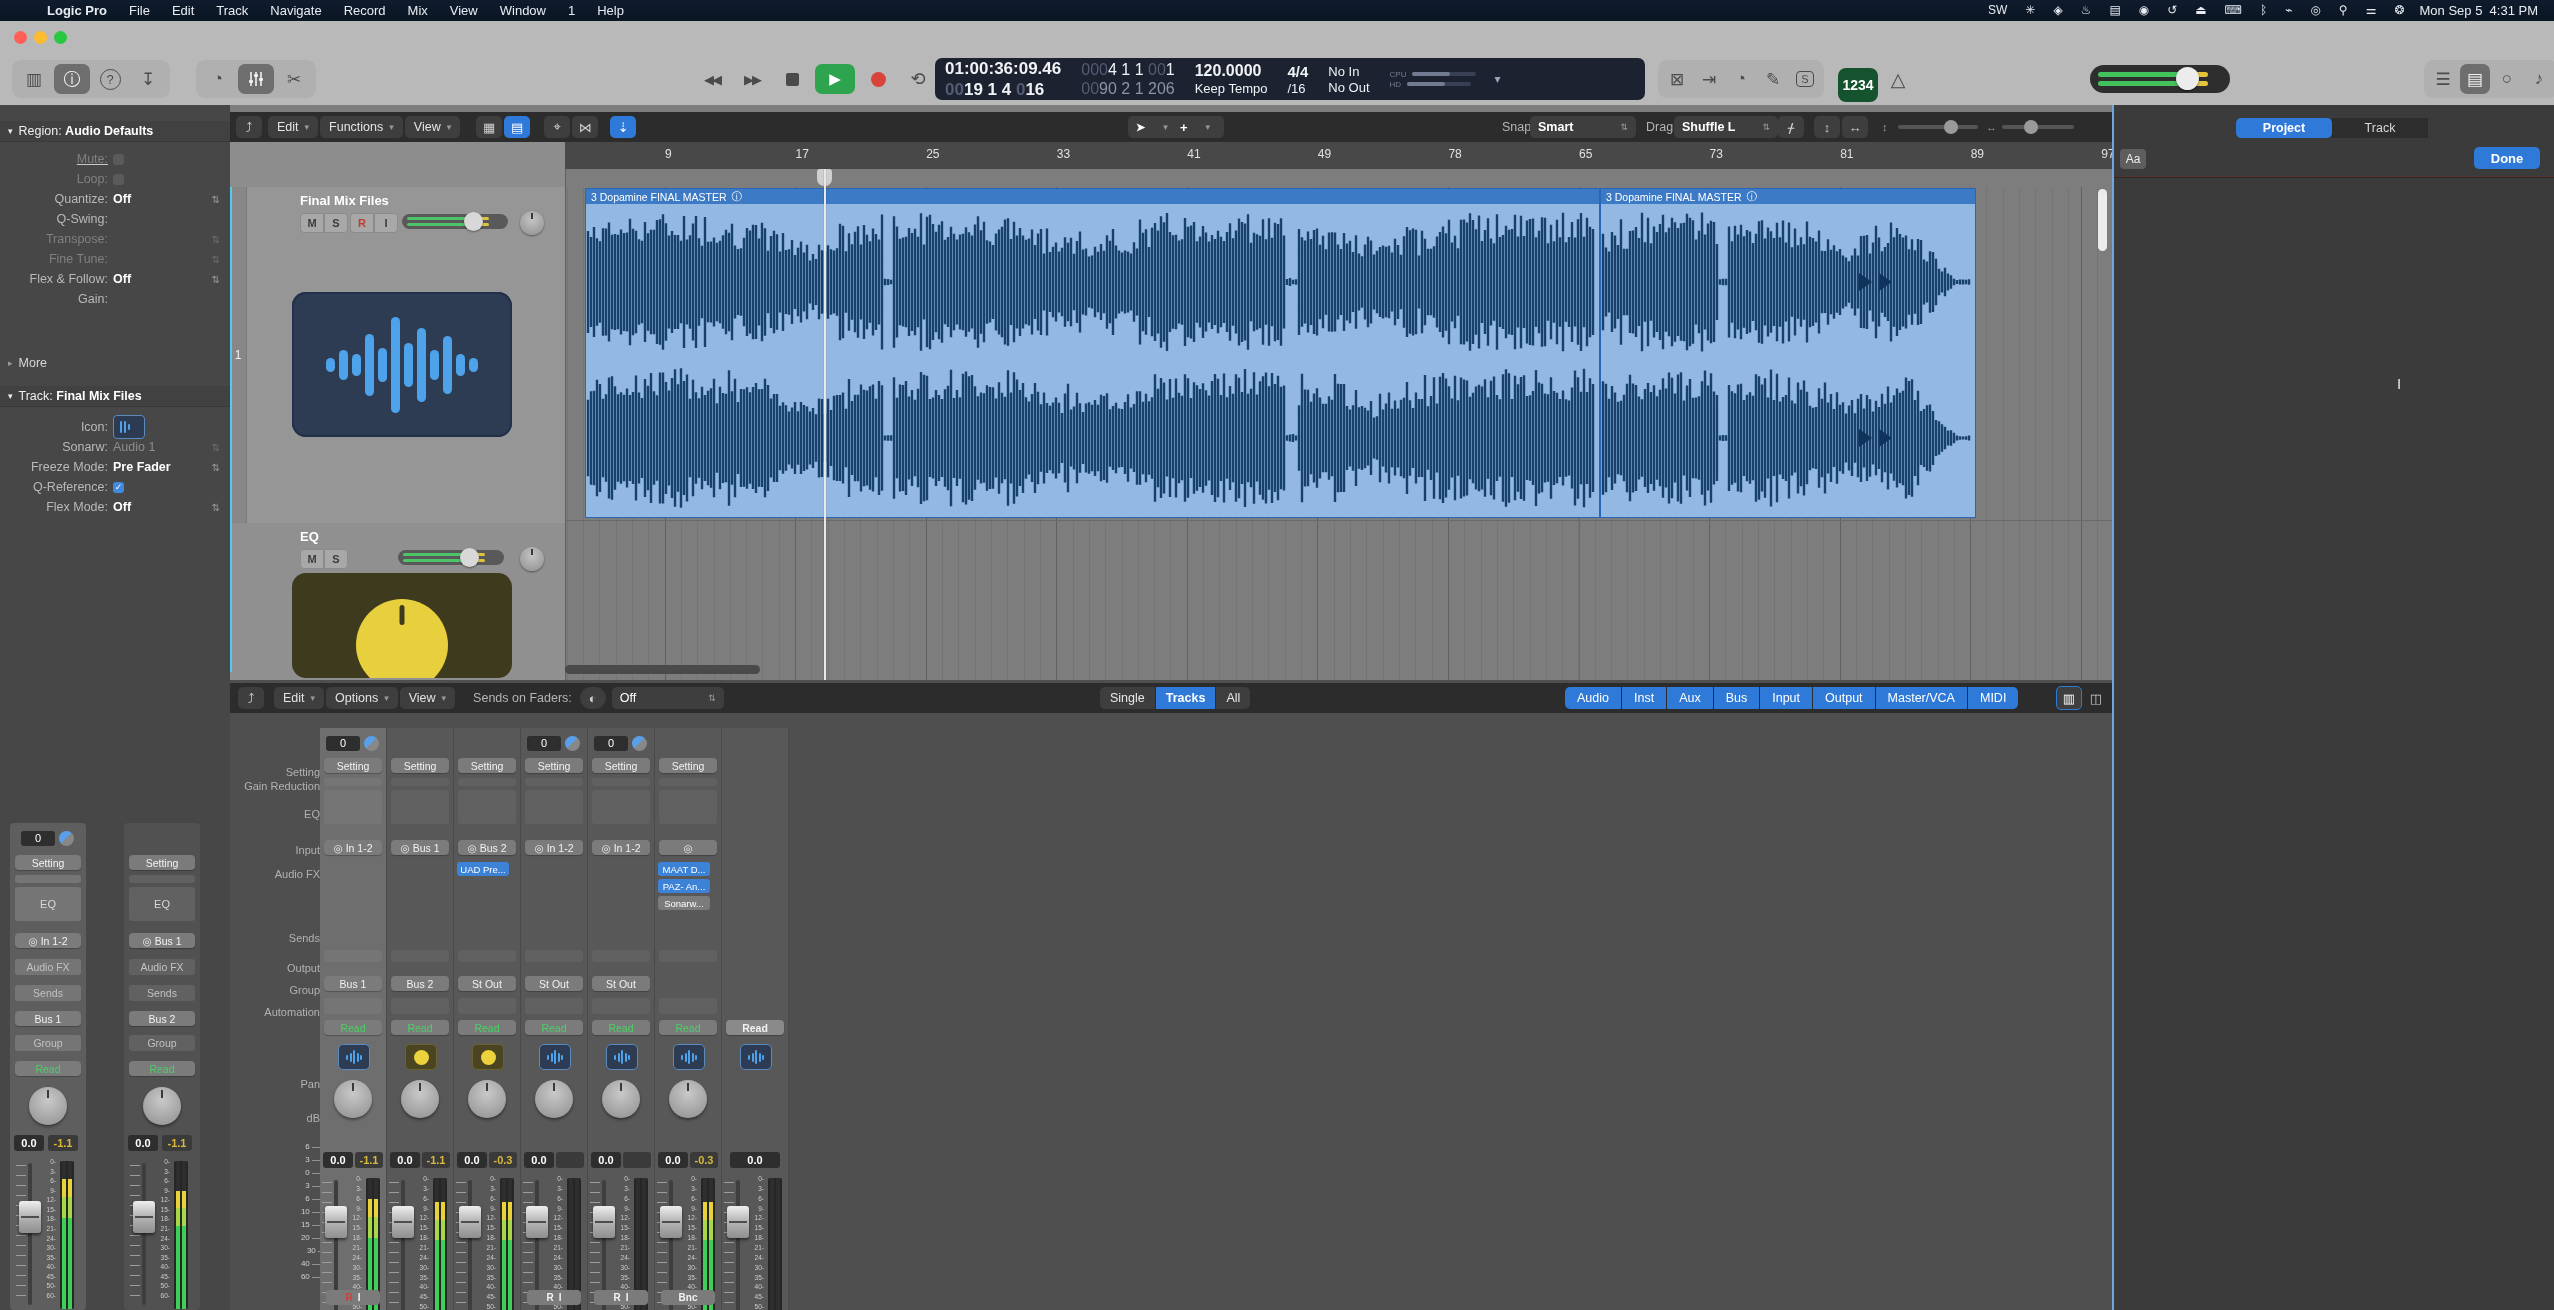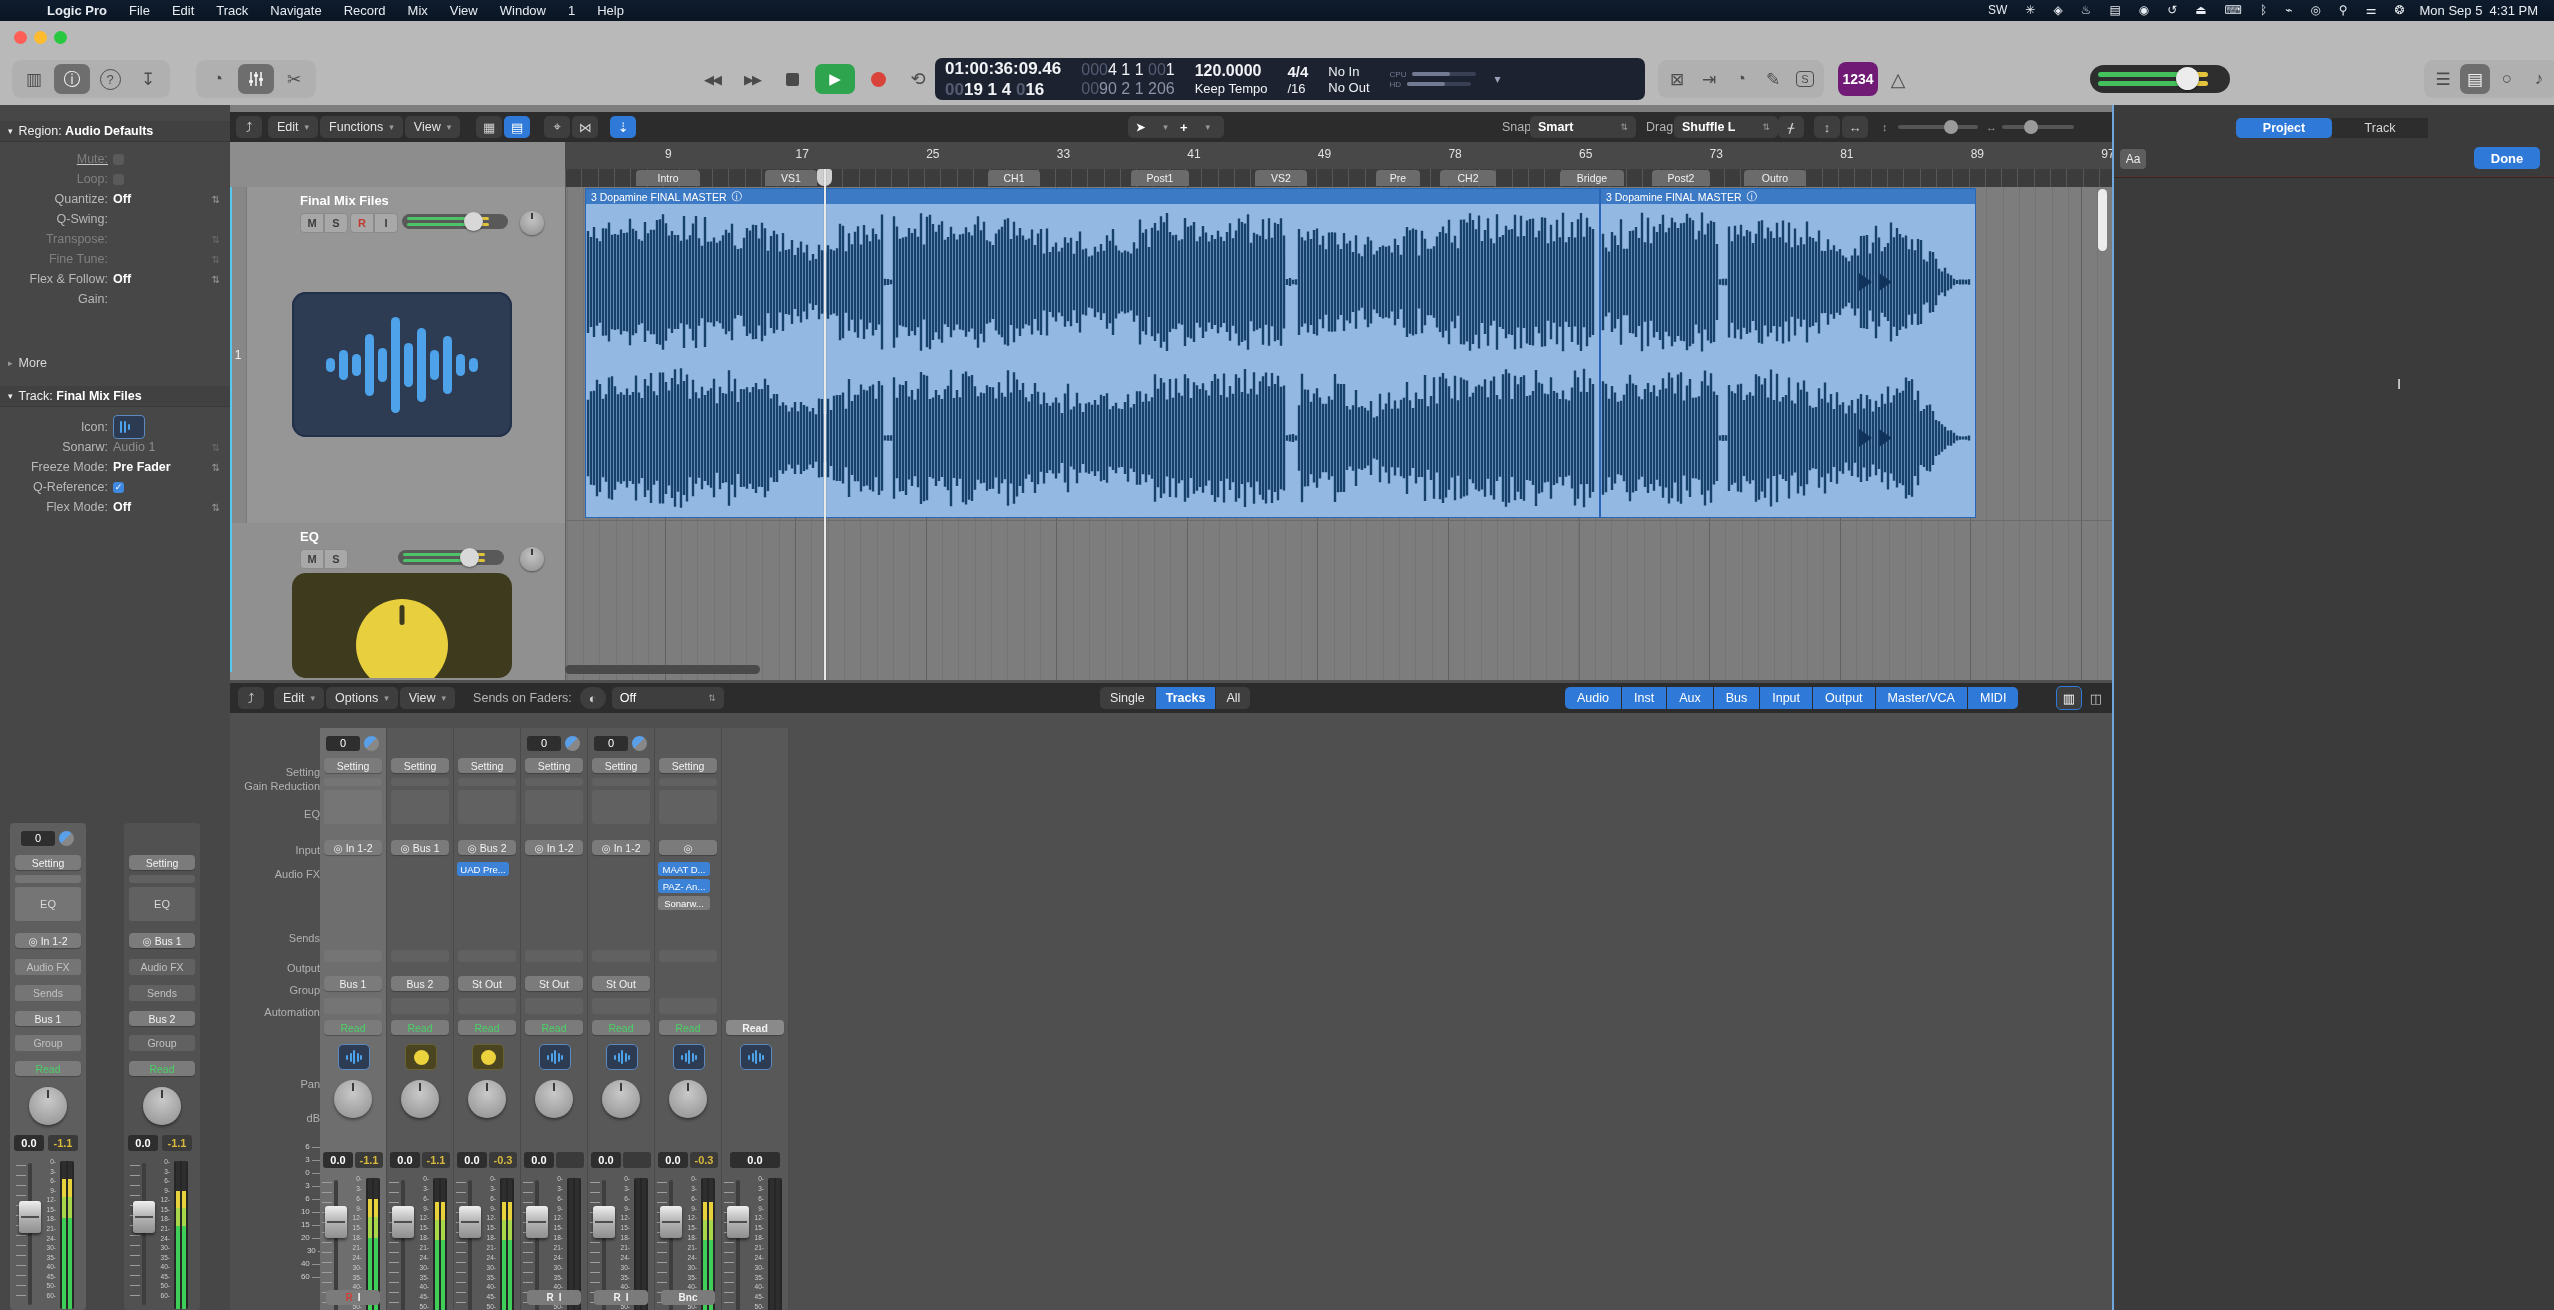--- a/index.html
+++ b/index.html
@@ -42,21 +42,21 @@
   .lcdrow{display:flex;align-items:baseline;white-space:pre;}
   .dim{color:#555c72;}
   .mid{color:#8b93a8;}
   .lcd-label{font-size:13px;}
   .meterrow{display:flex;align-items:center;gap:6px;}
   .sysmeter{width:64px;height:4px;background:#3a4053;border-radius:2px;position:relative;}
   .sysmeter i{position:absolute;left:0;top:0;height:4px;width:38px;background:#737b92;border-radius:2px;}
   .cpu-label{font-size:8px;color:#737b92;}
   #lcd-chevron{display:flex;align-items:center;padding:0 8px;color:#9aa2b8;font-size:12px;}
   
-  #countin{left:1838px;top:9px;position:absolute;width:40px;height:34px;background:#701a75;border-radius:8px;
+  #countin{left:1838px;top:15px;position:absolute;width:40px;height:34px;background:#14532d;border-radius:8px;
            color:#fff;font-weight:bold;font-size:14px;display:flex;align-items:center;justify-content:center;}
   #metro{left:1880px;top:9px;position:absolute;width:36px;height:34px;border-radius:8px;color:#4c4c4c;
          font-size:19px;display:flex;align-items:center;justify-content:center;}
   
   #mastersl{left:2090px;top:12px;position:absolute;width:140px;height:28px;background:#2e2e2e;border-radius:14px;}
   #mastersl .g1,#mastersl .g2{position:absolute;left:8px;height:5px;border-radius:3px;background:#43c15c;width:90px;}
   #mastersl .g1{top:7px;} #mastersl .g2{top:16px;}
   #mastersl .y1,#mastersl .y2{position:absolute;left:96px;height:5px;border-radius:3px;background:#e3c43a;width:22px;}
   #mastersl .y1{top:7px;} #mastersl .y2{top:16px;}
   #mastersl .kn{position:absolute;left:86px;top:2px;width:23px;height:23px;border-radius:50%;background:#ececec;box-shadow:0 1px 2px rgba(0,0,0,.5);}
@@ -704,32 +704,20 @@
       <span class="barnum" style="left: 491.71px;">33</span>
       <span class="barnum" style="left: 622.28px;">41</span>
       <span class="barnum" style="left: 752.85px;">49</span>
       <span class="barnum" style="left: 883.42px;">78</span>
       <span class="barnum" style="left: 1013.99px;">65</span>
       <span class="barnum" style="left: 1144.56px;">73</span>
       <span class="barnum" style="left: 1275.13px;">81</span>
       <span class="barnum" style="left: 1405.7px;">89</span>
       <span class="barnum" style="left: 1536.27px;">97</span>
     </div>
-  <div id="markers">
-      <div class="mtab" style="left: 71px; width: 64px;">Intro</div>
-      <div class="mtab" style="left: 200px; width: 52px;">VS1</div>
-      <div class="mtab" style="left: 423px; width: 52px;">CH1</div>
-      <div class="mtab" style="left: 566px; width: 58px;">Post1</div>
-      <div class="mtab" style="left: 690px; width: 52px;">VS2</div>
-      <div class="mtab" style="left: 811px; width: 44px;">Pre</div>
-      <div class="mtab" style="left: 875px; width: 56px;">CH2</div>
-      <div class="mtab" style="left: 995px; width: 64px;">Bridge</div>
-      <div class="mtab" style="left: 1087px; width: 58px;">Post2</div>
-      <div class="mtab" style="left: 1179px; width: 62px;">Outro</div>
-    </div>
   <div id="lanes"></div>
   <div id="lane-div"></div>
 
   <div class="region" id="region1" style="left:355px;top:83px;width:1015px;">
     <div class="rtitle">
         <span>3 Dopamine FINAL MASTER</span>
         <span>ⓘ</span>
       </div>
     <svg width="1012" height="312" viewBox="0 0 1012 312">
         <path d="M2 26.92873079343137L2 129.07126920656862M2 195.68399334024923L2 272.31600665975077M5 32.89851451714869L5 123.1014854828513M5 187.18772928642022L5 280.8122707135798M8 23.06754383781844L8 132.93245616218155M8 186.63513990149573L8 281.36486009850427M11 34.13299794083055L11 121.86700205916945M11 175.66804765246908L11 292.33195234753094M14 37.21910713214957L14 118.78089286785044M14 179.96977547799972L14 288.03022452200025M17 24.20338593678231L17 131.7966140632177M17 194.80109075899938L17 273.1989092410006M20 24.53174918642611L20 131.4682508135739M20 190.2607942249689L20 277.7392057750311M23 18.434211317146293L23 137.5657886828537M23 173.58632285789648L23 294.41367714210355M26 30.667725822198925L26 125.33227417780108M26 172.1402416149786L26 295.8597583850214M29 30.04657434811456L29 125.95342565188544M29 182.2173883662967L29 285.7826116337033M32 30.65399305555556L32 125.34600694444444M32 190.13279320987652L32 277.8672067901235M35 25.46192129629629L35 130.53807870370372M35 188.1733603395062L35 279.8266396604938M38 29.092766203703697L38 126.90723379629631M38 190.66184413580245L38 277.3381558641975M41 28.421527777777776L41 127.57847222222222M41 184.47324459876543L41 283.5267554012346M44 14.649340567416203L44 141.3506594325838M44 190.9241554098722L44 277.0758445901278M47 24.672800925925927L47 131.3271990740741M47 188.06479552469136L47 279.93520447530864M50 26.8453125L50 129.1546875M50 171.5949459876543L50 296.40505401234566M53 35.215740740740735L53 120.78425925925927M53 188.44801311728395L53 279.55198688271605M56 36.65908564814814L56 119.34091435185186M56 193.99899691358024L56 274.00100308641976M59 18.050347222222214L59 137.94965277777777M59 175.12289737654322L59 292.8771026234568M62 29.264525462962965L62 126.73547453703704M62 181.69471450617283L62 286.30528549382717M65 25.676620370370372L65 130.32337962962964M65 169.08944830246912L65 298.9105516975309M68 25.661631944444444L68 130.33836805555555M68 187.1820987654321L68 280.8179012345679M71 16.09456018518518L71 139.90543981481483M71 191.3476658950617L71 276.6523341049383M74 15.350405092592588L74 140.64959490740742M74 168.461149691358L74 299.538850308642M77 10.304166666666674L77 145.69583333333333M77 168.39755015432098L77 299.602449845679M80 19.330844907407403L80 136.6691550925926M80 178.03186728395062L80 289.9681327160494M83 31.489228309620472L83 124.51077169037953M83 186.47071130814265L83 281.52928869185735M86 27.10295138888889L86 128.8970486111111M86 173.89425154320986L86 294.10574845679014M89 31.098379629629626L89 124.90162037037038M89 165.3723186728395L89 302.62768132716053M92 30.8815595514588L92 125.11844044854121M92 180.15093742843044L92 287.84906257156956M95 36.68298611111111L95 119.31701388888888M95 164.29720293209877L95 303.7027970679012M98 12.022164351851842L98 143.97783564814816M98 176.9940200617284L98 291.0059799382716M101 35.55925925925926L101 120.44074074074075M101 170.5137538580247L101 297.4862461419753M104 31.16927083333333L104 124.83072916666667M104 194.73140432098765L104 273.2685956790124M107 19.490856177498273L107 136.50914382250173M107 175.77464891226276L107 292.22535108773724M110 12.108043981481472L110 143.89195601851853M110 188.26045524691358L110 279.7395447530864M113 34.18680555555555L113 121.81319444444445M113 194.32185570987656L113 273.67814429012344M116 41.713655358048065L116 114.28634464195193M116 182.6499283751363L116 285.3500716248637M119 12.938078703703695L119 143.0619212962963M119 190.91340663580246L119 277.08659336419754M122 37.860590277777774L122 118.13940972222223M122 186.69355709876544L122 281.30644290123456M125 37.48101851851852L125 118.51898148148149M125 184.29662422839505L125 283.70337577160495M128 33.388945419353625L128 122.61105458064637M128 174.8591757148234L128 293.14082428517656M131 38.66398249825252L131 117.33601750174748M131 199.30664759549478L131 268.6933524045052M134 36.77980324074073L134 119.22019675925927M134 182.79332561728395L134 285.2066743827161M137 31.16938202817628L137 124.83061797182373M137 188.91480358718118L137 279.08519641281885M140 25.71102863698055L140 130.28897136301944M140 189.76860134409822L140 278.2313986559018M143 28.859837962962956L143 127.14016203703704M143 166.19627700617283L143 301.80372299382714M146 19.694308755722844L146 136.30569124427717M146 187.3228452625617L146 280.6771547374383M149 41.42691273437878L149 114.57308726562121M149 174.79954711504385L149 293.2004528849562M152 44.96652526350169L152 111.0334747364983M152 197.9473632574492L152 270.05263674255076M155 44.2636235513437L155 111.7363764486563M155 184.87705288983213L155 283.12294711016784M158 33.81974323731159L158 122.1802567626884M158 185.325260316745L158 282.674739683255M161 23.932682469942286L161 132.06731753005772M161 183.22486151342204L161 284.775138486578M164 26.48979905988442L164 129.51020094011557M164 188.24452222734914L164 279.75547777265086M167 20.87418647495216L167 135.12581352504785M167 183.00625600513672L167 284.9937439948633M170 20.90023963080794L170 135.09976036919207M170 179.01589030518576L170 288.9841096948142M173 34.489930220069624L173 121.51006977993038M173 185.2999504353741L173 282.70004956462594M176 18.65474188814853L176 137.34525811185148M176 184.92137785456185L176 283.07862214543815M179 24.31552822642528L179 131.68447177357473M179 174.69829058697235L179 293.30170941302765M182 46.72064019339538L182 109.27935980660462M182 181.09246852166115L182 286.90753147833885M185 32.01791014566754L185 123.98208985433246M185 194.41777095904678L185 273.5822290409532M188 26.707262699025115L188 129.2927373009749M188 189.87650758925895L188 278.12349241074105M191 30.261380149375746L191 125.73861985062425M191 189.90400056402893L191 278.09599943597107M194 47.61065289461572L194 108.38934710538427M194 201.74106191430656L194 266.25893808569344M197 29.11059303373854L197 126.88940696626146M197 198.22858655363873L197 269.7714134463613M200 45.98895706124787L200 110.01104293875213M200 201.26309045468224L200 266.73690954531776M203 45.20931089203638L203 110.79068910796363M203 207.46635209599813L203 260.5336479040019M206 35.935710691451725L206 120.06428930854827M206 203.54414587521694L206 264.45585412478306M209 50.98269883846933L209 105.01730116153067M209 197.88163571291096L209 270.11836428708904M212 43.725754892953375L212 112.27424510704662M212 207.31567191143273L212 260.68432808856727M215 37.44785102704634L215 118.55214897295366M215 197.98529923538882L215 270.0147007646112M218 48.398558994034445L218 107.60144100596555M218 200.8944901249954L218 267.1055098750046M221 40.841285137620275L221 115.15871486237972M221 202.5601584531863L221 265.43984154681374M224 56.579301691484915L224 99.42069830851509M224 207.60569624868754L224 260.39430375131246M227 49.92429917217399L227 106.07570082782601M227 204.05876545208992L227 263.9412345479101M230 54.9642457012411L230 101.0357542987589M230 210.35448805153104L230 257.64551194846894M233 40.763911500154556L233 115.23608849984544M233 194.6092381085372L233 273.39076189146283M236 46.219611506202945L236 109.78038849379706M236 195.03394370121515L236 272.96605629878485M239 47.162057774663836L239 108.83794222533616M239 210.01190012751607L239 257.98809987248393M242 41.173831239445434L242 114.82616876055457M242 194.85959655872006L242 273.14040344127994M245 45.26854604769051L245 110.7314539523095M245 206.065812382578L245 261.934187617422M248 46.60154831947192L248 109.39845168052808M248 191.78955314008311L248 276.2104468599169M251 44.24284405217909L251 111.7571559478209M251 190.98955632761553L251 277.0104436723845M254 19.74505350977701L254 136.254946490223M254 190.9297838460422L254 277.0702161539578M257 21.72917972993909L257 134.2708202700609M257 188.58209689212896L257 279.41790310787104M260 47.20552999782966L260 108.79447000217034M260 204.84951964632822L260 263.1504803536718M263 29.144907771488896L263 126.8550922285111M263 174.98691944350372L263 293.0130805564963M266 40.3331159364574L266 115.6668840635426M266 197.09211509735337L266 270.90788490264663M269 27.760777655465617L269 128.23922234453437M269 190.81949896539007L269 277.18050103460996M272 22.300065446244403L272 133.6999345537556M272 190.75102620481863L272 277.24897379518137M275 40.5172756994356L275 115.4827243005644M275 180.54355165954388L275 287.4564483404561M278 21.101425242714328L278 134.89857475728567M278 185.66258760873615L278 282.33741239126385M281 30.773918285747335L281 125.22608171425267M281 186.48971316374792L281 281.5102868362521M284 37.224745656682245L284 118.77525434331776M284 182.20294470796293L284 285.7970552920371M287 24.540547934971933L287 131.45945206502807M287 180.54356065015668L287 287.4564393498433M290 29.982566928037343L290 126.01743307196266M290 194.8648893739094L290 273.13511062609064M293 35.49086919562727L293 120.50913080437273M293 177.0203760312669L293 290.9796239687331M296 10.37667824074073L296 145.62332175925928M296 181.32770061728394L296 286.67229938271606M299 74.8560763888889L299 81.1439236111111M299 231.52709606481483L299 236.47290393518517M302 75.03892708333333L302 80.96107291666667M302 231.2214050925926L302 236.7785949074074M305 75.80587737025058L305 80.19412262974942M305 231.28745742833604L305 236.71254257166396M308 12.369380931103123L308 143.63061906889686M308 173.23012663237805L308 294.769873367622M311 22.47881944444444L311 133.52118055555556M311 193.8430362654321L311 274.1569637345679M314 34.82276441714723L314 121.17723558285277M314 180.6049104450351L314 287.3950895549649M317 33.518914925649554L317 122.48108507435045M317 181.04054437502577L317 286.9594556249742M320 32.71510416666666L320 123.28489583333334M320 177.02723765432097L320 290.97276234567903M323 24.023032407407406L323 131.9769675925926M323 192.5678047839506L323 275.43219521604937M326 29.07113162949765L326 126.92886837050236M326 185.8911342558805L326 282.1088657441195M329 24.862491916316642L329 131.13750808368337M329 195.86939189164224L329 272.13060810835776M332 32.63420644031782L332 123.36579355968217M332 184.8559198038178L332 283.1440801961822M335 9.23391203703703L335 146.76608796296296M335 167.9592399691358L335 300.0407600308642M338 40.46186277065704L338 115.53813722934296M338 170.7672703163706L338 297.2327296836294M341 12.776851851851845L341 143.22314814814814M341 171.8424575617284L341 296.1575424382716M344 10.720196759259252L344 145.27980324074076M344 194.8934413580247L344 273.1065586419753M347 20.11145833333333L347 135.88854166666667M347 193.51734182098767L347 274.48265817901233M350 27.825636574074068L350 128.17436342592595M350 186.08915895061727L350 281.9108410493827M353 20.737731481481475L353 135.2622685185185M353 190.98389274691357L353 277.01610725308643M356 17.222743055555554L356 138.77725694444445M356 195.07654320987655L356 272.92345679012345M359 35.6556712962963L359 120.3443287037037M359 185.24211033950616L359 282.75788966049384M362 33.08184474797742L362 122.91815525202259M362 181.79682379726015L362 286.2031762027399M365 22.86527777777777L365 133.13472222222222M365 165.79199459876543L365 302.2080054012346M368 29.798187808010255L368 126.20181219198975M368 194.0906214153637L368 273.90937858463633M371 35.55069618633836L371 120.44930381366164M371 185.9086227313629L371 282.0913772686371M374 30.4010725431052L374 125.5989274568948M374 193.3452396850961L374 274.6547603149039M377 29.659490740740736L377 126.34050925925926M377 169.76676311728394L377 298.233236882716M380 23.227835648148144L380 132.77216435185187M380 167.44274691358027L380 300.55725308641973M383 28.244097222222223L383 127.75590277777778M383 172.1916473765432L383 295.8083526234568M386 31.58327546296296L386 124.41672453703704M386 170.88846450617285L386 297.11153549382715M389 20.471902294664872L389 135.52809770533514M389 182.22457785444414L389 285.77542214555586M392 12.230381944444446L392 143.76961805555555M392 192.1258487654321L392 275.8741512345679M395 26.288310185185182L395 129.7116898148148M395 188.41641589506173L395 279.58358410493827M398 17.66915509259259L398 138.33084490740742M398 189.15489969135803L398 278.845100308642M401 36.24791666666666L401 119.75208333333333M401 181.21630015432098L401 286.783699845679M404 37.399594907407405L404 118.6004050925926M404 182.9756172839506L404 285.0243827160494M407 40.880511832098726L407 115.11948816790127M407 183.1983262440362L407 284.8016737559638M410 29.421701388888884L410 126.57829861111111M410 194.58800154320988L410 273.4119984567901M413 25.542129629629628L413 130.45787037037036M413 178.1910686728395L413 289.8089313271605M416 22.814588083634774L416 133.18541191636524M416 188.63365944164576L416 279.36634055835424M419 15.376736111111107L419 140.62326388888889M419 192.86595293209876L419 275.13404706790124M422 14.34091435185185L422 141.65908564814816M422 166.18777006172837L422 301.8122299382716M425 34.986660463594085L425 121.01333953640591M425 188.59344051825266L425 279.40655948174737M428 17.73802083333333L428 138.26197916666666M428 168.17515432098764L428 299.82484567901236M431 31.419653559641468L431 124.58034644035854M431 175.60376463589463L431 292.39623536410534M434 24.056796113315315L434 131.94320388668467M434 186.01970253927666L434 281.98029746072336M437 31.503811485000057L437 124.49618851499994M437 179.03706839180074L437 288.96293160819926M440 35.66489580663326L440 120.33510419336673M440 193.36955203152542L440 274.6304479684746M443 34.53453479353315L443 121.46546520646686M443 197.54558713426292L443 270.4544128657371M446 25.47994420611414L446 130.52005579388586M446 189.9715402920872L446 278.0284597079128M449 40.885511829190925L449 115.11448817080907M449 178.91486417630844L449 289.0851358236916M452 29.606998548577558L452 126.39300145142244M452 187.8176145707572L452 280.1823854292428M455 25.015367946765608L455 130.9846320532344M455 200.19929183549408L455 267.8007081645059M458 49.388167191227L458 106.611832808773M458 188.3897830998011L458 279.6102169001989M461 24.509094041513627L461 131.49090595848637M461 198.94238202283577L461 269.0576179771642M464 48.01426454740974L464 107.98573545259026M464 201.6283795384934L464 266.3716204615066M467 42.64465781322737L467 113.35534218677263M467 198.38270373747437L467 269.61729626252566M470 38.5956290559L470 117.40437094410001M470 193.5944035186362L470 274.4055964813638M473 47.4350989437623L473 108.5649010562377M473 198.86662870066442L473 269.1333712993356M476 43.637171045155135L476 112.36282895484487M476 208.9509502272693L476 259.0490497727307M479 33.21102983521927L479 122.78897016478072M479 189.5001033592824L479 278.49989664071757M482 38.6860555787092L482 117.3139444212908M482 179.75786583336264L482 288.24213416663736M485 33.627470235596896L485 122.37252976440311M485 205.51599734712403L485 262.484002652876M488 49.67494908598418L488 106.32505091401582M488 202.38623573763022L488 265.6137642623698M491 36.9514291065478L491 119.0485708934522M491 188.6721121301734L491 279.3278878698266M494 27.482159871890282L494 128.51784012810973M494 199.34781907900896L494 268.65218092099104M497 45.53847882896512L497 110.46152117103489M497 208.01256934039077L497 259.98743065960923M500 44.393203571969565L500 111.60679642803044M500 199.38354467191573L500 268.61645532808427M503 52.437301075471126L503 103.56269892452887M503 198.25381649309344L503 269.74618350690656M506 51.48444455976485L506 104.51555544023515M506 200.68379131364424L506 267.31620868635576M509 42.792289371594514L509 113.2077106284055M509 196.1183018682412L509 271.8816981317588M512 47.668342480043265L512 108.33165751995674M512 200.7756543220745L512 267.2243456779255M515 40.12123029127866L515 115.87876970872134M515 190.67511212950538L515 277.32488787049465M518 46.640228053837006L518 109.359771946163M518 192.00751035491749L518 275.9924896450825M521 31.369644142884013L521 124.63035585711599M521 189.36547591437676L521 278.63452408562324M524 36.79570236954211L524 119.20429763045789M524 205.3075049806444L524 262.6924950193556M527 24.928567078442285L527 131.07143292155772M527 201.94712222490296L527 266.05287777509704M530 41.45548654534885L530 114.54451345465115M530 198.83105015156877L530 269.1689498484312M533 46.42925251972042L533 109.57074748027958M533 204.61707603851943L533 263.38292396148057M536 48.58619665003099L536 107.41380334996902M536 204.96422221613216L536 263.03577778386784M539 46.42548901394494L539 109.57451098605506M539 197.93822336031587L539 270.0617766396841M542 47.58266036163637L542 108.41733963836363M542 190.23144086679713L542 277.76855913320287M545 49.412503009699435L545 106.58749699030056M545 203.40123895453777L545 264.5987610454622M548 38.256888872486314L548 117.74311112751369M548 199.99704955787993L548 268.00295044212004M551 44.61157861231183L551 111.38842138768817M551 187.14491311842852L551 280.8550868815715M554 15.496708656278244L554 140.50329134372174M554 187.30127678312704L554 280.69872321687296M557 28.852105374816816L557 127.14789462518318M557 197.73528814533503L557 270.26471185466494M560 25.13166140405459L560 130.8683385959454M560 189.6727298373541L560 278.3272701626459M563 42.930142961941954L563 113.06985703805805M563 197.3369281924712L563 270.6630718075288M566 23.858717445348915L566 132.14128255465107M566 193.1480840949372L566 274.8519159050628M569 19.078918508793436L569 136.92108149120656M569 170.24295280155172L569 297.7570471984483M572 26.439728450402576L572 129.56027154959742M572 184.70630647322912L572 283.2936935267709M575 12.163800087472424L575 143.83619991252758M575 173.89471120640934L575 294.10528879359066M578 18.238234759073677L578 137.7617652409263M578 178.48588959173398L578 289.51411040826605M581 9.106646624011503L581 146.8933533759885M581 195.58625087250263L581 272.41374912749734M584 28.09870956383049L584 127.90129043616952M584 174.96783024739128L584 293.03216975260875M587 31.162384259259255L587 124.83761574074074M587 193.67937885802468L587 274.3206211419753M590 30.709895833333327L590 125.29010416666668M590 174.58452932098766L590 293.41547067901234M593 36.45532407407408L593 119.54467592592593M593 188.8125964506173L593 279.18740354938274M596 35.27366898148148L596 120.72633101851852M596 191.73858024691359L596 276.26141975308644M599 14.03993055555555L599 141.96006944444446M599 170.23748070987654L599 297.76251929012346M602 22.629108796296293L602 133.3708912037037M602 174.18429783950617L602 293.81570216049386M605 21.538450912103208L605 134.4615490878968M605 194.0759781266845L605 273.9240218733155M608 18.027550583583725L608 137.97244941641628M608 178.3655076993518L608 289.63449230064816M611 37.21424086158162L611 118.78575913841837M611 181.29892939073355L611 286.7010706092665M614 32.432699980691496L614 123.5673000193085M614 184.88031489004658L614 283.1196851099534M617 22.043749999999996L617 133.95625M617 179.26213348765432L617 288.7378665123457M620 28.44542824074074L620 127.55457175925926M620 186.27145061728396L620 281.72854938271604M623 37.44709871608068L623 118.55290128391931M623 191.58175192681625L623 276.41824807318375M626 30.96753472222222L626 125.03246527777779M626 176.8838348765432L626 291.11616512345677M629 35.12296035127525L629 120.87703964872475M629 169.90037262568796L629 298.09962737431204M632 26.78130787037037L632 129.21869212962963M632 174.78788580246913L632 293.21211419753087M635 32.67256944444444L635 123.32743055555557M635 190.91178626543208L635 277.0882137345679M638 36.88674768518518L638 119.11325231481482M638 169.48360339506172L638 298.5163966049383M641 28.092912002304693L641 127.9070879976953M641 193.33999086645284L641 274.6600091335472M644 19.283854166666664L644 136.71614583333334M644 181.970987654321L644 286.029012345679M647 34.21678240740741L647 121.78321759259259M647 189.6365547839506L647 278.3634452160494M650 26.472627314814808L650 129.52737268518518M650 170.2500385802469L650 297.7499614197531M653 14.42638888888888L653 141.57361111111112M653 173.68643904320987L653 294.3135609567901M656 18.11805064896771L656 137.8819493510323M656 188.09706125846418L656 279.9029387415358M659 19.427662037037038L659 136.57233796296296M659 165.0279899691358L659 302.9720100308642M662 10.225173611111117L662 145.77482638888887M662 189.68314043209875L662 278.31685956790125M665 38.720601851851846L665 117.27939814814815M665 184.6612075617284L665 283.33879243827164M668 28.78894675925926L668 127.21105324074074M668 168.3371913580247L668 299.6628086419753M671 30.305208333333333L671 125.69479166666667M671 190.58609182098766L671 277.41390817901237M674 31.770749671006158L674 124.22925032899384M674 177.2783971118908L674 290.7216028881092M677 15.181481481481477L677 140.81851851851852M677 172.3026427469136L677 295.6973572530864M680 35.29149305555555L680 120.70850694444445M680 168.52029320987654L680 299.4797067901235M683 14.349421296296292L683 141.6505787037037M683 182.31086033950618L683 285.6891396604938M686 33.7302662037037L686 122.2697337962963M686 169.04934413580247L686 298.95065586419753M689 18.82298825050256L689 137.17701174949744M689 179.9924516339416L689 288.00754836605836M692 20.038193925301435L692 135.96180607469856M692 171.81730220369963L692 296.1826977963004M695 14.346925443190628L695 141.65307455680937M695 182.83459742652786L695 285.16540257347214M698 31.4828125L698 124.5171875M698 181.48244598765433L698 286.51755401234567M701 75.04759851904731L701 80.95240148095269M701 231.18357449870464L701 236.81642550129536M704 73.99707744847487L704 82.00292255152513M704 230.38384554018452L704 237.61615445981548M707 75.62627083333334L707 80.37372916666666M707 230.11562384259258L707 237.88437615740742M710 75.35412152777778L710 80.64587847222222M710 231.45493287037036L710 236.54506712962964M713 25.07283008079383L713 130.92716991920616M713 201.23287368951205L713 266.767126310488M716 33.296141678188455L716 122.70385832181154M716 169.86902950839365L716 298.1309704916064M719 36.591982591378326L719 119.40801740862167M719 185.61361319578674L719 282.38638680421326M722 27.583707262133522L722 128.41629273786648M722 185.63534823391126L722 282.36465176608874M725 35.11553909950365L725 120.88446090049635M725 197.77223190317451L725 270.2277680968255M728 25.92417267878706L728 130.07582732121296M728 189.58738543061574L728 278.4126145693843M731 24.461531691865495L731 131.5384683081345M731 184.20668845726675L731 283.79331154273325M734 40.7693056749168L734 115.23069432508319M734 193.5832576414989L734 274.4167423585011M737 31.769165074653756L737 124.23083492534624M737 199.74158215864765L737 268.25841784135235M740 45.20728639004038L740 110.79271360995962M740 199.85161477809018L740 268.1483852219098M743 28.451676904199005L743 127.548323095801M743 192.35624985843077L743 275.6437501415692M746 28.345027362733013L746 127.65497263726698M746 195.85761281997281L746 272.1423871800272M749 28.5643612434004L749 127.4356387565996M749 169.98334078240504L749 298.01665921759496M752 40.445226489966274L752 115.55477351003373M752 179.81178534032955L752 288.18821465967045M755 45.10433784872931L755 110.8956621512707M755 179.96262590441034L755 288.03737409558966M758 28.951578934605372L758 127.04842106539462M758 180.06904272130072L758 287.9309572786993M761 39.397658345848356L761 116.60234165415164M761 201.99356789533775L761 266.0064321046623M764 36.73744263372133L764 119.26255736627867M764 205.54461199200287L764 262.45538800799716M767 48.00676491301435L767 107.99323508698565M767 201.1368621692946L767 266.8631378307054M770 31.351465107696L770 124.648534892304M770 186.01677495465992L770 281.9832250453401M773 49.411318304603334L773 106.58868169539667M773 203.232819009268L773 264.76718099073196M776 52.17365251326556L776 103.82634748673445M776 201.99829060698463L776 266.0017093930154M779 40.55833241637227L779 115.44166758362773M779 203.66847565827638L779 264.33152434172365M782 32.810448786005765L782 123.18955121399424M782 206.57460359582825L782 261.42539640417175M785 36.37976697424488L785 119.62023302575511M785 197.04319845274517L785 270.9568015472548M788 50.486937109617855L788 105.51306289038214M788 213.57143664995513L788 254.42856335004487M791 46.785660305100706L791 109.2143396948993M791 212.15547456855703L791 255.84452543144297M794 43.05771216570096L794 112.94228783429904M794 189.63831958614952L794 278.3616804138505M797 41.61073278078296L797 114.38926721921703M797 205.60046065895045L797 262.39953934104955M800 42.787895297927925L800 113.21210470207208M800 199.58811438631997L800 268.41188561368M803 41.69962098789539L803 114.3003790121046M803 188.55445633378443L803 279.4455436662156M806 48.56648558837495L806 107.43351441162505M806 204.6466792713918L806 263.3533207286082M809 34.85107126055256L809 121.14892873944744M809 196.45712516100218L809 271.5428748389978M812 40.939567632327886L812 115.06043236767212M812 204.51782973307928L812 263.4821702669207M815 50.85641409972575L815 105.14358590027425M815 195.77401241280052L815 272.2259875871995M818 32.170995674959094L818 123.8290043250409M818 193.73187745667286L818 274.26812254332714M821 22.9944861421626L821 133.0055138578374M821 177.97322365436145L821 290.02677634563855M824 26.230021147540107L824 129.7699788524599M824 196.18513519710405L824 271.81486480289595M827 24.601822011582776L827 131.39817798841722M827 204.0934120195868L827 263.9065879804132M830 25.8587205969067L830 130.1412794030933M830 188.3905031127065L830 279.60949688729346M833 51.388401358100595L833 104.6115986418994M833 194.97647766807685L833 273.0235223319231M836 26.689946302828602L836 129.31005369717138M836 195.03411032710338L836 272.96588967289665M839 34.8568078607663L839 121.14319213923369M839 170.9422128881056L839 297.0577871118944M842 44.755810560106404L842 111.2441894398936M842 202.33906457640455L842 265.66093542359545M845 44.79158586333385L845 111.20841413666615M845 191.94733851601174L845 276.05266148398823M848 42.17165700398815L848 113.82834299601186M848 173.25423457868968L848 294.74576542131035M851 32.42345772142739L851 123.57654227857262M851 199.51619559237844L851 268.48380440762156M854 27.932581018518512L854 128.0674189814815M854 172.77943672839507L854 295.22056327160493M857 22.59467592592592L857 133.4053240740741M857 168.92417052469136L857 299.07582947530864M860 29.140433685138774L860 126.85956631486123M860 174.40380863232483L860 293.59619136767515M863 15.662220978956128L863 140.33777902104387M863 182.28414353451763L863 285.7158564654824M866 38.51846064814814L866 117.48153935185186M866 194.54587191358024L866 273.45412808641976M869 31.722222222222214L869 124.27777777777779M869 171.73227237654322L869 296.2677276234568M872 44.35089378552368L872 111.64910621447632M872 196.138566392007L872 271.86143360799304M875 15.723495370370365L875 140.27650462962964M875 173.57382330246912L875 294.4261766975309M878 15.464795996947736L878 140.53520400305226M878 175.4380719211008L878 292.5619280788992M881 18.409321565475246L881 137.59067843452476M881 176.44952799679714L881 291.55047200320286M884 9.334780092592595L884 146.6652199074074M884 192.63302469135803L884 275.366975308642M887 16.101041666666667L887 139.89895833333333M887 188.63192515432098L887 279.368074845679M890 25.273102371069086L890 130.7268976289309M890 182.56183253485685L890 285.4381674651431M893 11.477314814814804L893 144.5226851851852M893 180.8484760802469L893 287.1515239197531M896 36.95686558518124L896 119.04313441481875M896 182.4662200175228L896 285.5337799824772M899 25.955948806389152L899 130.04405119361084M899 175.28410044805275L899 292.71589955194725M902 14.276099537037027L902 141.72390046296297M902 193.3451774691358L902 274.6548225308642M905 34.604861111111106L905 121.3951388888889M905 176.65657793209877L905 291.34342206790126M908 39.312376495418384L908 116.68762350458161M908 172.53492414534048L908 295.4650758546595M911 10.242634939631628L911 145.7573650603684M911 190.99344628230102L911 277.006553717699M914 33.028645833333336L914 122.97135416666666M914 195.27827932098765L914 272.7217206790124M917 30.899074074074065L917 125.10092592592594M917 170.1313464506173L917 297.8686535493827M920 21.842418981481472L920 134.15758101851853M920 165.18233024691358L920 302.8176697530864M923 25.72486009760484L923 130.27513990239515M923 169.155946021901L923 298.844053978099M926 24.947858796296288L926 131.0521412037037M926 194.87804783950617L926 273.12195216049383M929 10.85995370370371L929 145.1400462962963M929 171.77278163580246L929 296.22721836419754M932 32.50722890052491L932 123.49277109947509M932 180.14936579274388L932 287.8506342072561M935 11.77789351851851L935 144.2221064814815M935 173.03099922839505L935 294.96900077160495M938 32.03373842592592L938 123.96626157407408M938 171.14448302469134L938 296.85551697530866M941 16.487499999999997L941 139.5125M941 192.08088348765432L941 275.9191165123457M944 15.01417824074074L944 140.98582175925927M944 191.21520061728395L944 276.7847993827161M947 14.488773148148148L947 141.51122685185186M947 186.92243441358025L947 281.0775655864198M950 33.28628472222222L950 122.71371527777778M950 166.0775848765432L950 301.9224151234568M953 26.781712962962956L953 129.21828703703704M953 178.55565200617283L953 289.44434799382714M956 13.350057870370364L956 142.64994212962964M956 179.73163580246913L956 288.2683641975309M959 13.679701921069437L959 142.32029807893056M959 189.57823610880888L959 278.4217638911911M962 39.205497685185186L962 116.79450231481482M962 190.17735339506174L962 277.82264660493826M965 20.742592592592587L965 135.2574074074074M965 173.19708719135804L965 294.80291280864196M968 37.352604166666666L968 118.64739583333333M968 186.914737654321L968 281.08526234567904M971 15.827456947131402L971 140.1725430528686M971 188.82477298943584L971 279.17522701056413M974 33.30480409238105L974 122.69519590761895M974 194.892914708115L974 273.107085291885M977 8.870138888888889L977 147.1298611111111M977 186.50518904320987L977 281.4948109567901M980 38.198994960136304L980 117.8010050398637M980 195.33658327699962L980 272.6634167230004M983 33.113113927245706L983 122.8868860727543M983 196.51282630733905L983 271.4871736926609M986 17.888702966120896L986 138.1112970338791M986 183.37793715314044L986 284.6220628468596M989 33.56064987989638L989 122.43935012010363M989 166.58118024499868L989 301.4188197550013M992 15.357696759259255L992 140.64230324074074M992 173.28094135802468L992 294.7190586419753M995 8.99895833333332L995 147.00104166666668M995 187.65484182098766L995 280.34515817901234M998 32.6840582707496L998 123.3159417292504M998 164.81395083476662L998 303.1860491652334M1001 13.801811553450236L1001 142.19818844654975M1001 188.10707622960848L1001 279.8929237703915M1004 22.653651165693347L1004 133.34634883430664M1004 174.31958163195708L1004 293.6804183680429M1007 25.068109599754393L1007 130.9318904002456M1007 179.9159746427746L1007 288.0840253572254" stroke="#17406b" stroke-width="2.4"></path>

